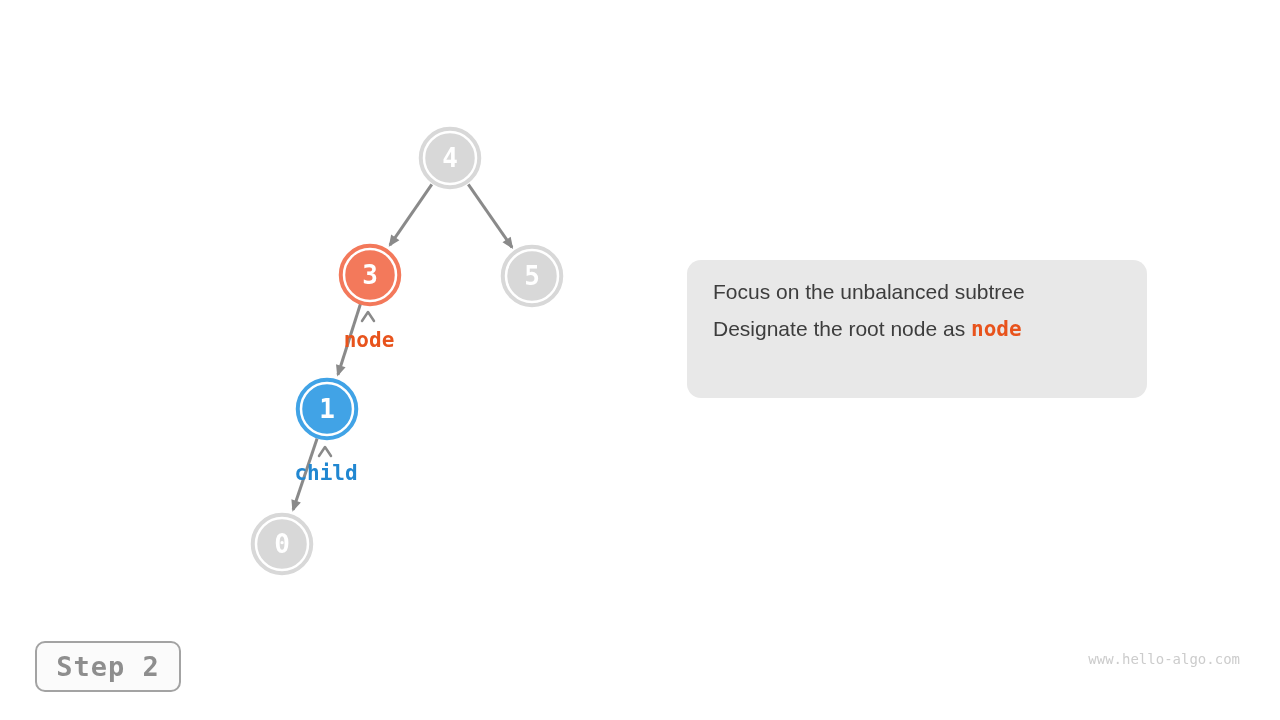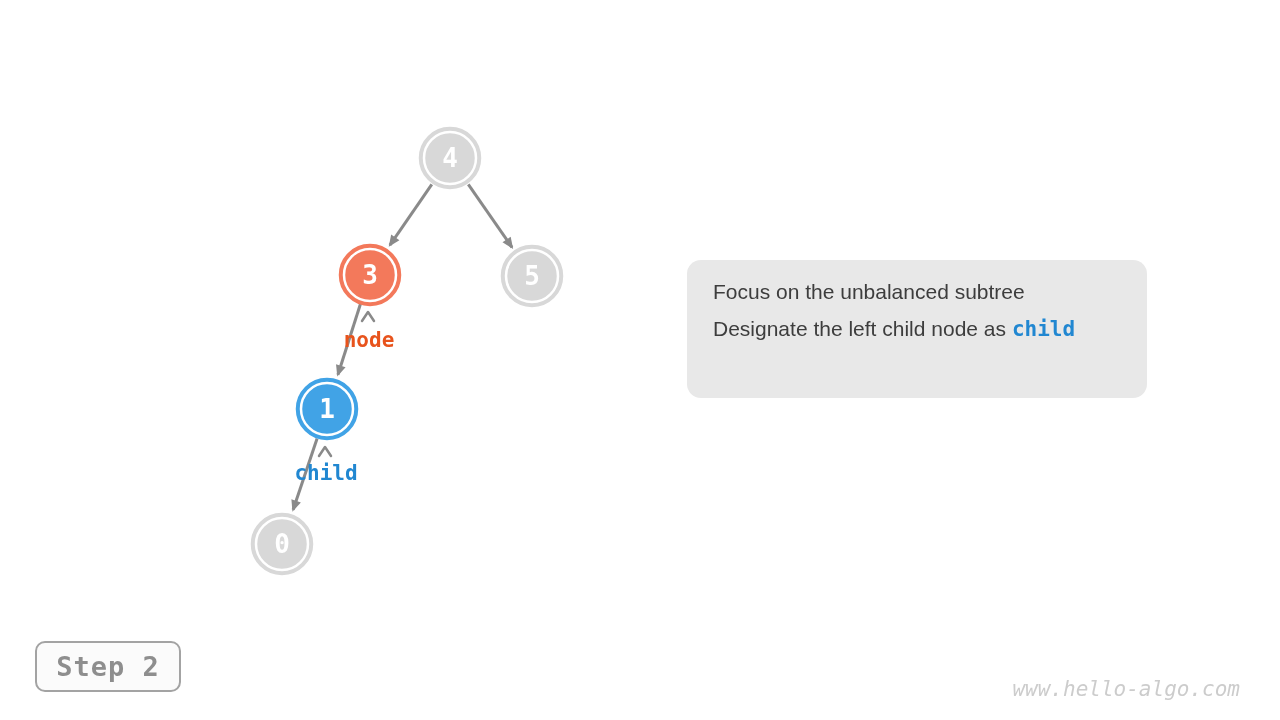--- a/index.html
+++ b/index.html
@@ -54,24 +54,23 @@
 
   .step-badge{
     position:absolute;left:35px;top:641px;width:146px;height:51px;
     background:var(--step_bg);border:2px solid var(--step_border);border-radius:10px;
     display:flex;align-items:center;justify-content:center;
     font-family:"DejaVu Sans Mono",monospace;font-weight:bold;font-size:27px;
     letter-spacing:1px;color:var(--step_text);
   }
 
   .watermark{
-    position:absolute;right:40px;top:677px;
-    font-family:"DejaVu Sans Mono",monospace;font-size:21px;
+    position:absolute;right:40px;top:651px;
+    font-family:"DejaVu Sans Mono",monospace;font-size:14px;
     color:var(--watermark_gray);
-    font-style:italic;
   }
 </style>
 </head>
 <body>
 
 <div class="stage">
 
   <svg class="tree" width="660" height="620" viewBox="0 0 660 620">
     <defs>
       <marker id="arrow" markerUnits="userSpaceOnUse" markerWidth="13" markerHeight="12" viewBox="0 0 13 12" refX="10" refY="6" orient="auto">
@@ -121,22 +120,22 @@
 
     <path class="caret" d="M319,456 L325,447 L331,456"></path>
     <text class="ptr-label blue" x="326" y="480">child</text>
   </svg>
 
   <div class="infobox">
     <div class="line">
       <span>Focus on the unbalanced subtree</span>
     </div>
     <div class="line">
-      <span>Designate the left child node as</span>
-      <span class="kw blue">child</span>
+      <span>Designate the root node as</span>
+      <span class="kw orange">node</span>
     </div>
   </div>
 
   <div class="step-badge">
     <span>Step 2</span>
   </div>
 
   <div class="watermark">www.hello-algo.com</div>
 
 </div>

